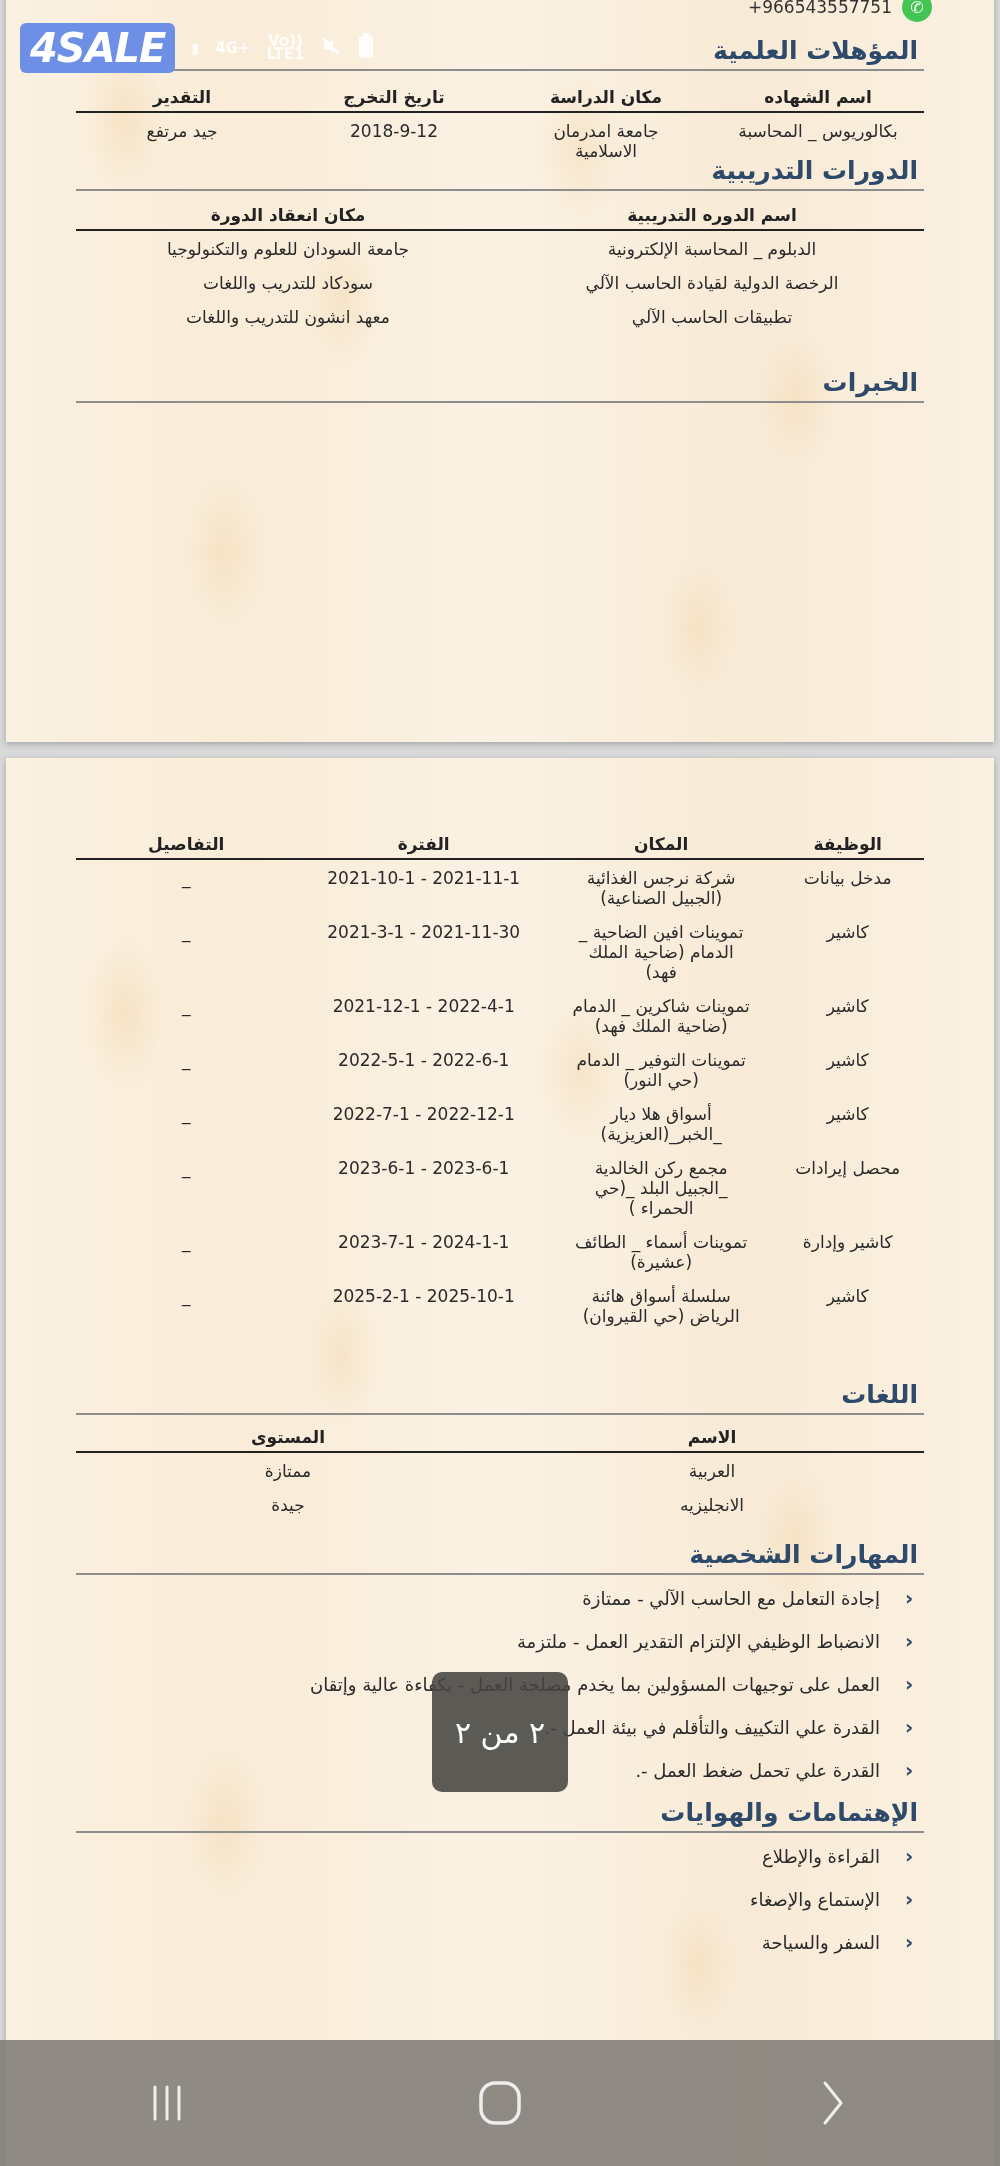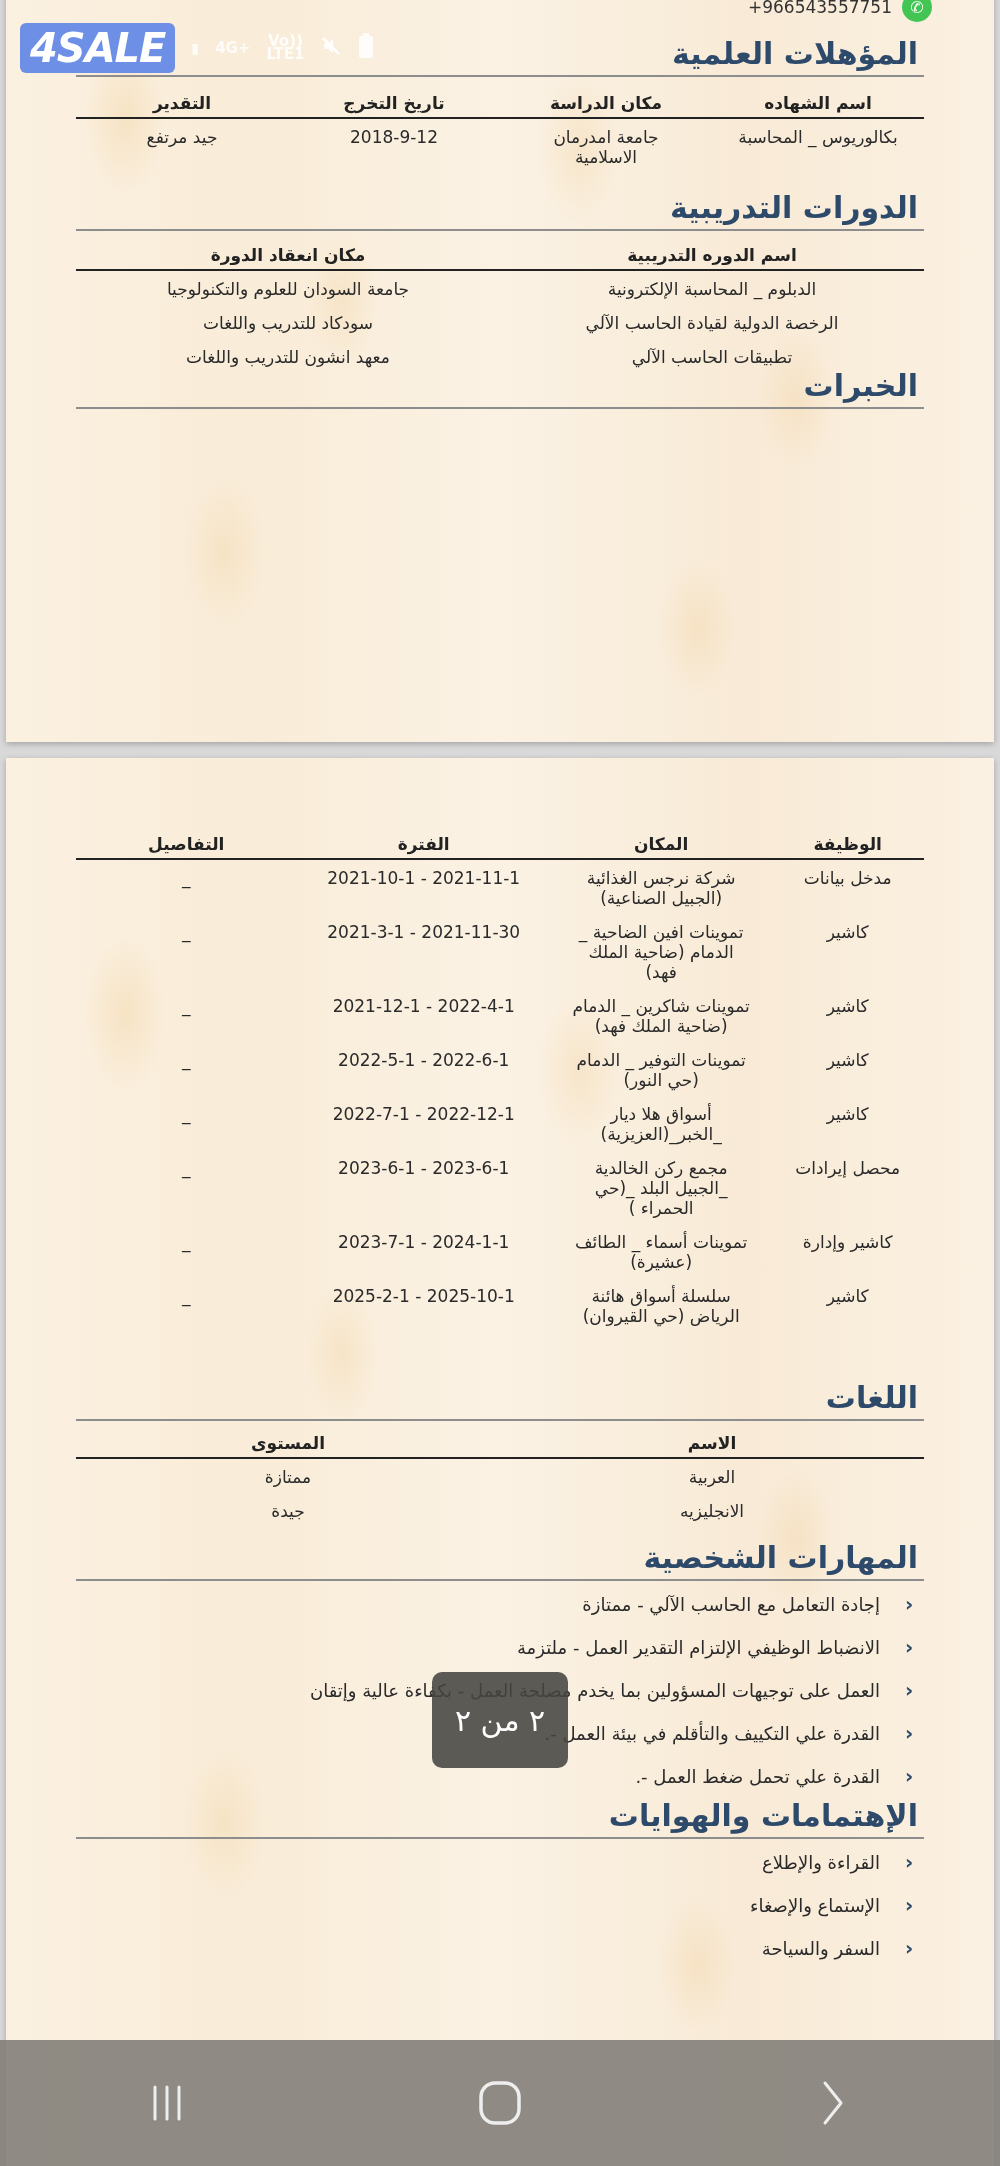--- a/index.html
+++ b/index.html
@@ -24,21 +24,21 @@
         linear-gradient(90deg, #fbf1e1 0%, #f9ecd8 25%, #fbf2e4 50%, #f8ead6 75%, #fbf1e2 100%);
       box-shadow: 0 2px 6px rgba(0,0,0,0.25);
       direction: rtl;
     }
     #page1 { top: -20px; height: 762px; }
     #page2 { top: 758px; height: 1420px; }
 
     .content { position: absolute; left: 70px; right: 70px; }
 
     .section-title {
-      font-size: 30px;
+      font-size: 25px;
       color: #2e4a6b;
       font-weight: bold;
       padding-bottom: 4px;
       border-bottom: 2px solid #8d8d8d;
       margin-right: 0;
       text-align: right;
       letter-spacing: 0;
     }
     .section-title span { display: inline-block; padding-right: 6px; }
 
@@ -112,21 +112,21 @@
     }
     .phone { font-size: 17px; color: #333; }
     .wa-icon {
       width: 30px; height: 30px; border-radius: 50%;
       background: #43c553; color: #fff; font-size: 16px;
       display: flex; align-items: center; justify-content: center;
     }
 
     .page-toast {
       position: absolute; left: 432px; top: 1672px;
-      width: 136px; height: 96px;
+      width: 136px; height: 120px;
       background: rgba(70,68,64,0.88);
       border-radius: 10px;
       color: #fff; font-size: 30px;
       display: flex; align-items: center; justify-content: center;
       z-index: 6; direction: rtl;
     }
 
     .navbar {
       position: absolute; left: 0; top: 2040px; width: 1000px; height: 126px;
       background: rgba(128,124,118,0.88);
@@ -181,21 +181,21 @@
         <tr>
           <td>بكالوريوس _ المحاسبة</td>
           <td style="padding-left:40px;padding-right:40px;">جامعة امدرمان الاسلامية</td>
           <td>2018-9-12</td>
           <td>جيد مرتفع</td>
         </tr>
       </tbody>
     </table>
   </div>
 
-  <div class="content" style="top:210px;">
+  <div class="content" style="top:176px;">
     <div class="section-title"><span>الدورات التدريبية</span></div>
     <table class="cv" style="margin-top:8px;">
       <thead>
           <tr>
         <th style="width:50%">اسم الدوره التدريبية</th>
         <th style="width:50%">مكان انعقاد الدورة</th>
       </tr>
         </thead>
       <tbody>
         <tr>

